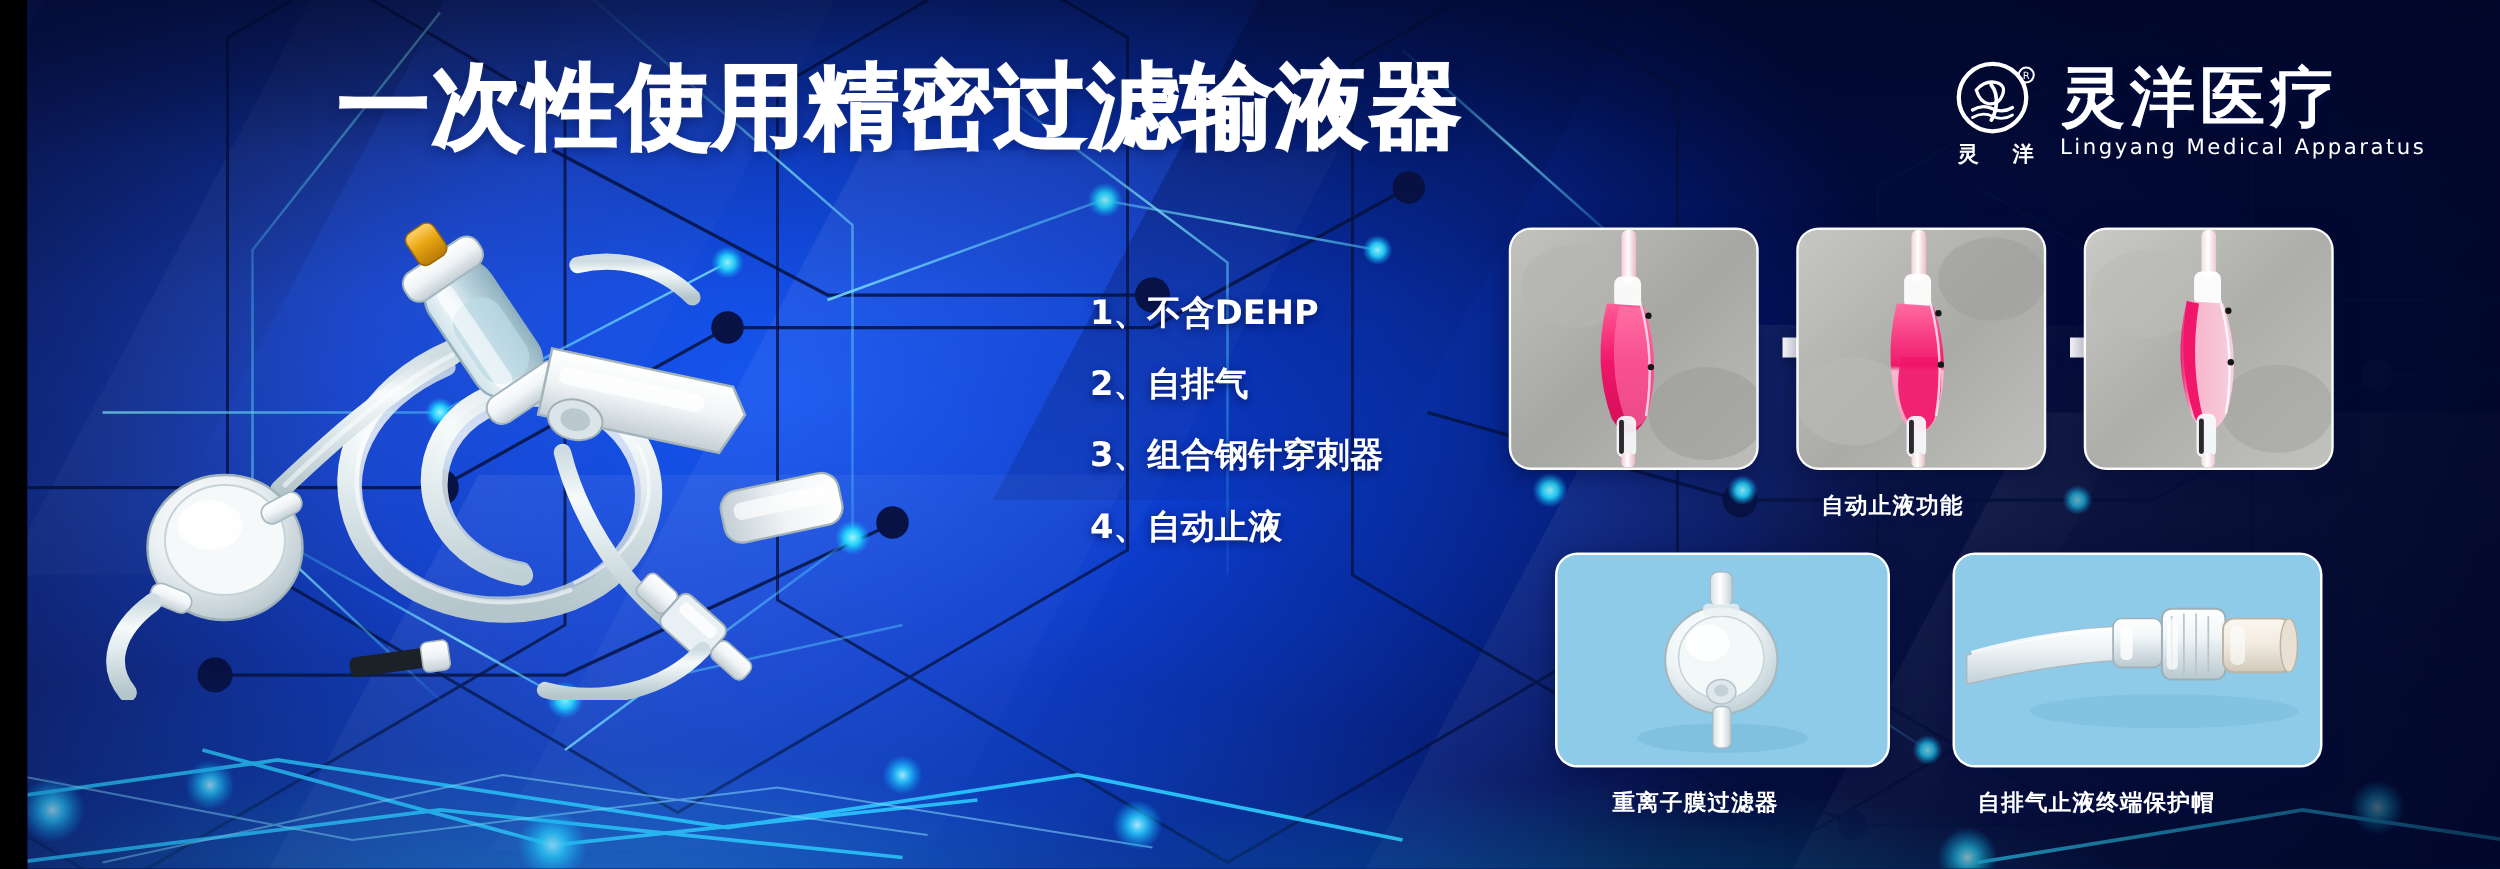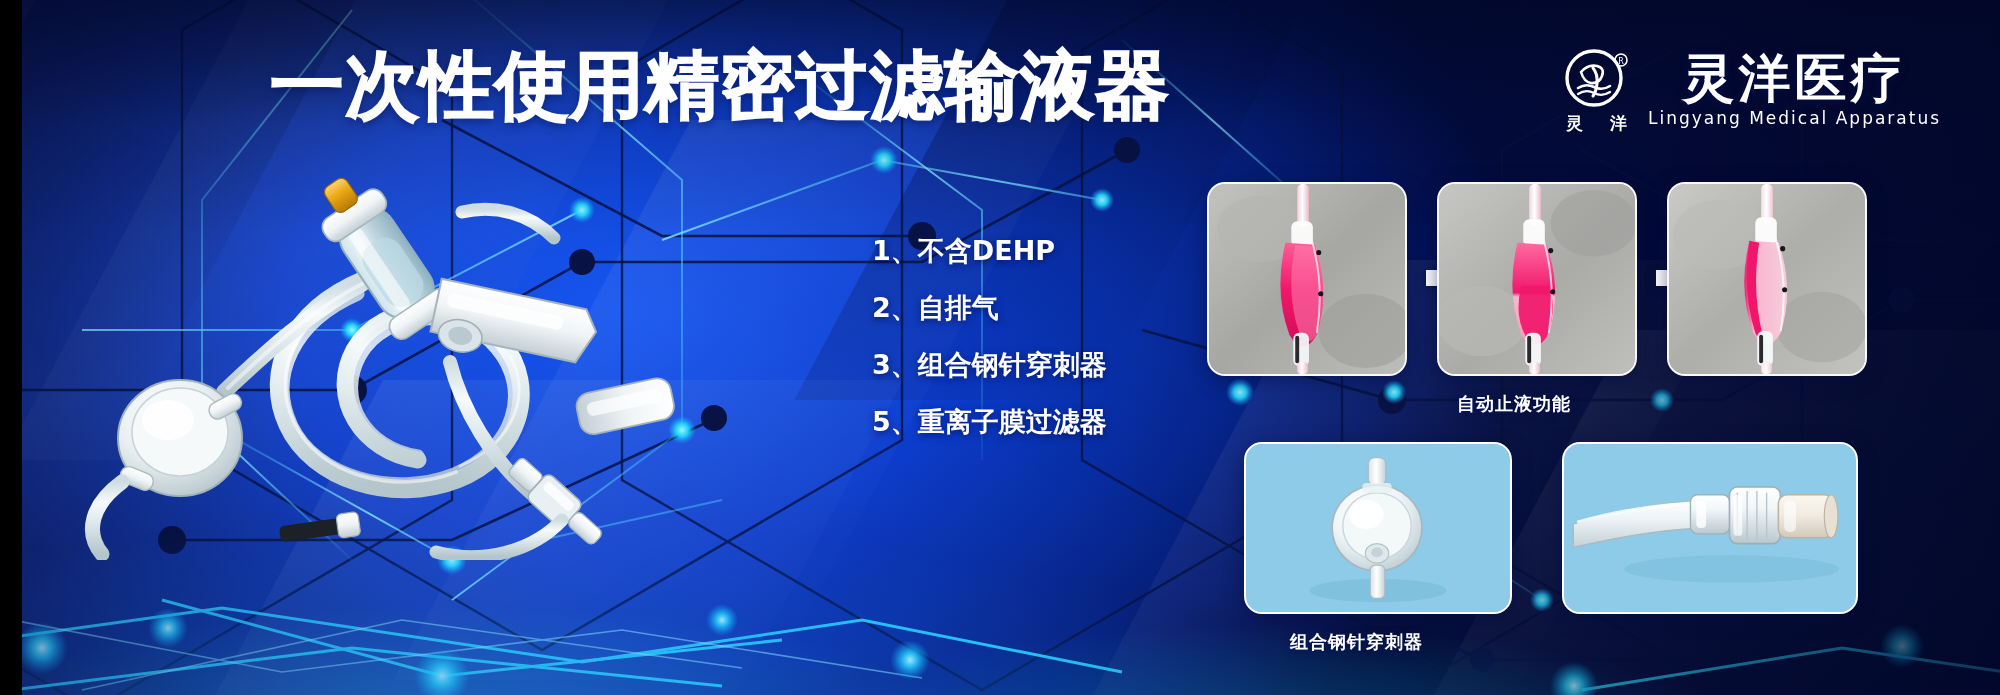--- a/index.html
+++ b/index.html
@@ -71,21 +71,21 @@
     position:absolute; left:1542px; top:44px;
     display:flex; align-items:center; gap:18px;
   }
   .brand-mark { display:flex; flex-direction:column; align-items:center; }
   .mark-circle { position:relative; width:66px; height:66px; }
   .mark-sub {
     margin-top:2px;
     display:flex; gap:26px;
     font-size:17px; font-weight:bold; color:#fff; letter-spacing:1px;
   }
-  .brand-text { display:flex; flex-direction:column; align-items:center; }
+  .brand-text { display:flex; flex-direction:column; align-items:flex-start; }
   .brand-cn {
     font-size:52px; font-weight:bold; color:#ffffff;
     letter-spacing:4px; line-height:1.05; white-space:nowrap;
     text-shadow:0 2px 8px rgba(0,20,90,0.6);
   }
   .brand-en {
     font-size:17px; color:#ffffff; letter-spacing:2.0px;
     white-space:nowrap; margin-top:3px;
   }
 
@@ -368,21 +368,21 @@
         <rect x="218" y="362" width="64" height="16" rx="5" fill="#1b2126"></rect>
         <rect x="276" y="358" width="22" height="24" rx="5" fill="url(#plasticG)" stroke="#9fb0b6" stroke-width="1.2"></rect>
       </g>
     </svg>
   </div>
 
   <div id="features">
     <div class="feature">1、不含DEHP</div>
     <div class="feature">2、自排气</div>
     <div class="feature">3、组合钢针穿刺器</div>
-    <div class="feature">5、重离子膜过滤器</div>
+    <div class="feature">4、自动止液</div>
   </div>
 
   <div class="panel grey" style="left:1185px; top:182px; width:200px; height:194px;">
     <svg viewBox="0 0 200 194">
       <defs>
         <linearGradient id="bgP1" x1="0" y1="0" x2="1" y2="1">
           <stop offset="0%" stop-color="#c2c2bf"></stop>
             <stop offset="50%" stop-color="#a6a6a3"></stop>
           <stop offset="100%" stop-color="#bdbdba"></stop>
         </linearGradient>
@@ -557,15 +557,16 @@
         <line x1="206" y1="50" x2="206" y2="96"></line>
       </g>
       <rect x="172" y="52" width="9" height="42" rx="4" fill="#ffffff" opacity="0.7"></rect>
 
       <rect x="218" y="52" width="56" height="44" rx="9" fill="url(#capEnd)" stroke="#bdb3a4" stroke-width="1.6"></rect>
       <ellipse cx="272" cy="74" rx="7" ry="22" fill="#e8e0d2" stroke="#bdb3a4" stroke-width="1.2"></ellipse>
       <rect x="224" y="58" width="12" height="32" rx="5" fill="#ffffff" opacity="0.6"></rect>
     </svg>
   </div>
 
-  <div class="caption" style="left:1268px; top:630px;">组合钢针穿刺器</div>
+  <div class="caption" style="left:1268px; top:630px;">重离子膜过滤器</div>
+  <div class="caption" style="left:1560px; top:630px;">自排气止液终端保护帽</div>
 
 </div>
 
 </body></html>

